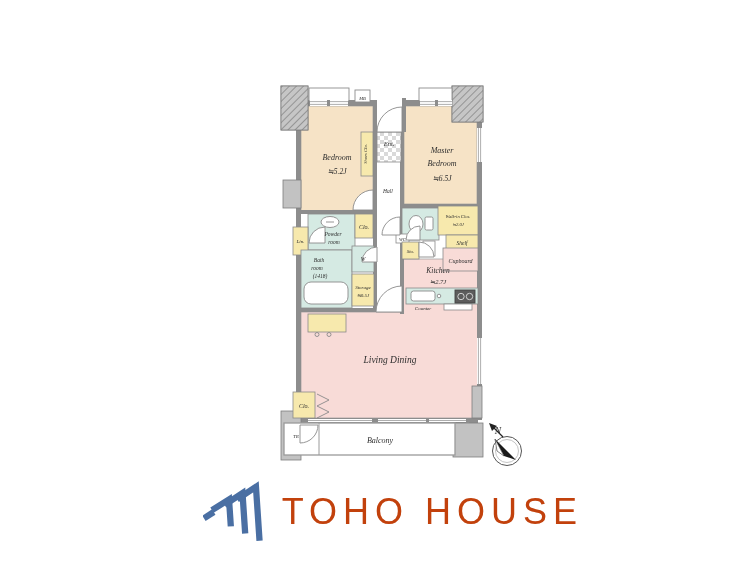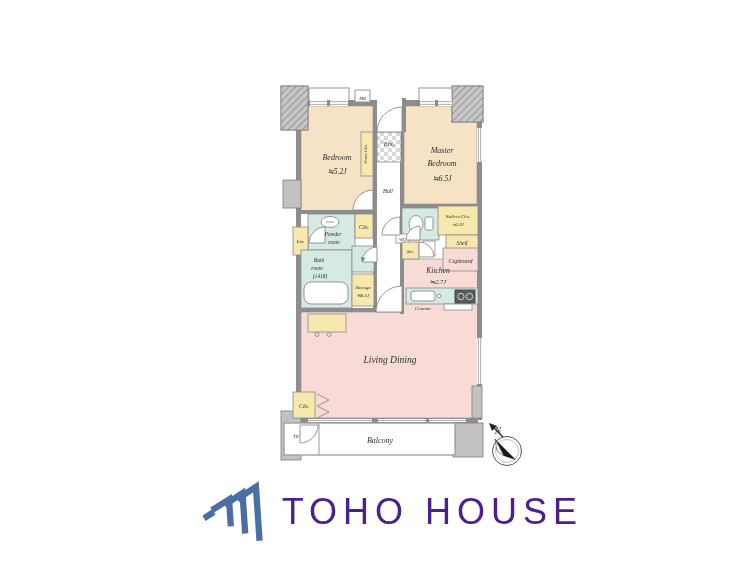--- a/index.html
+++ b/index.html
@@ -5,21 +5,21 @@
   html,body{margin:0;padding:0;background:#fff;}
   #canvas{position:relative;width:750px;height:563px;background:#ffffff;overflow:hidden;
           font-family:"Liberation Serif",serif;}
   svg text{font-family:"Liberation Serif",serif;font-style:italic;fill:#2e2e2e;}
   .t45{font-size:4.6px;} .t5{font-size:5px;} .t55{font-size:5.5px;}
   .t6{font-size:6px;} .t65{font-size:6.5px;} .t7{font-size:7.5px;}
   .t8{font-size:8px;} .t9{font-size:9.5px;}
   .footer{position:absolute;left:203px;top:470px;width:380px;height:84px;
           display:flex;align-items:center;}
   .brand{font-family:"Liberation Sans",sans-serif;font-size:36px;font-weight:400;
-         letter-spacing:6px;color:#4c1d95;margin-left:14px;white-space:nowrap;}
+         letter-spacing:6px;color:#c2410c;margin-left:14px;white-space:nowrap;}
 </style>
 </head>
 <body>
 
 <div id="canvas">
 
 <svg width="750" height="563" viewBox="0 0 750 563" style="position:absolute;left:0;top:0;">
   <defs>
     <pattern id="hatch" width="5" height="5" patternTransform="rotate(45)" patternUnits="userSpaceOnUse">
       <rect width="5" height="5" fill="#c6c6c6"></rect>

